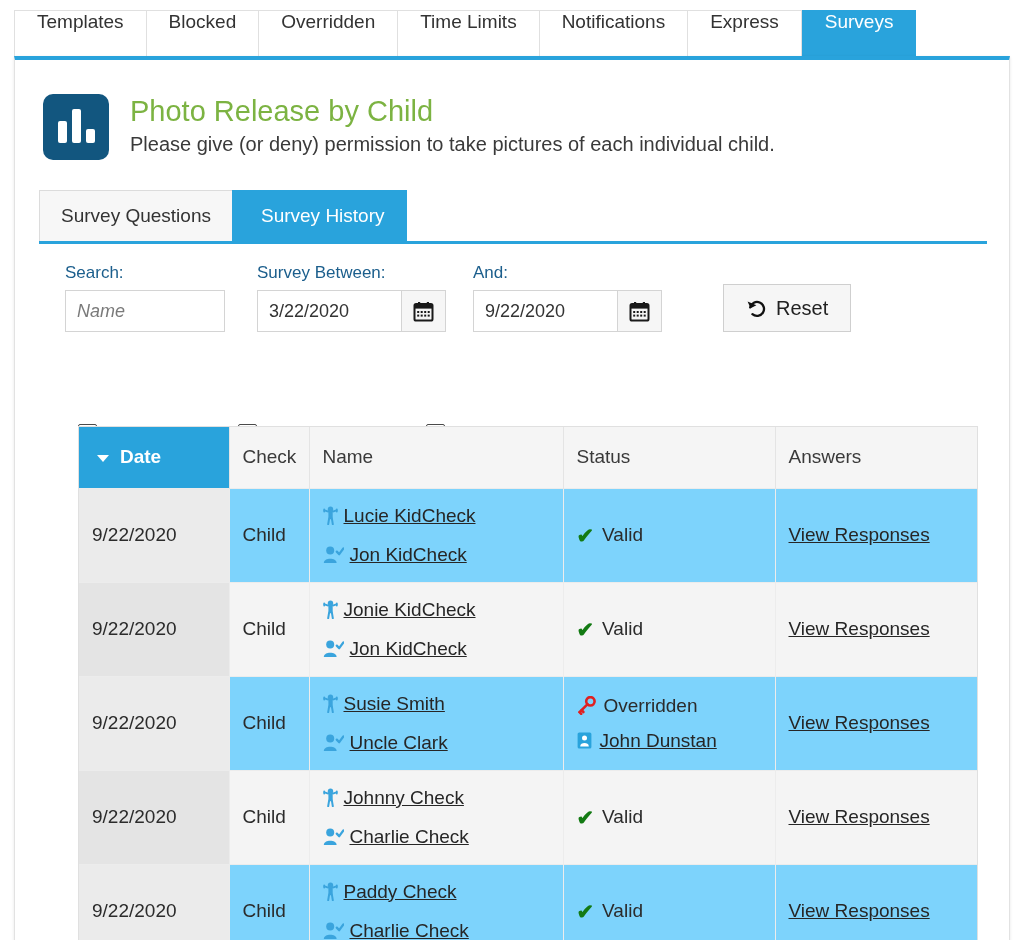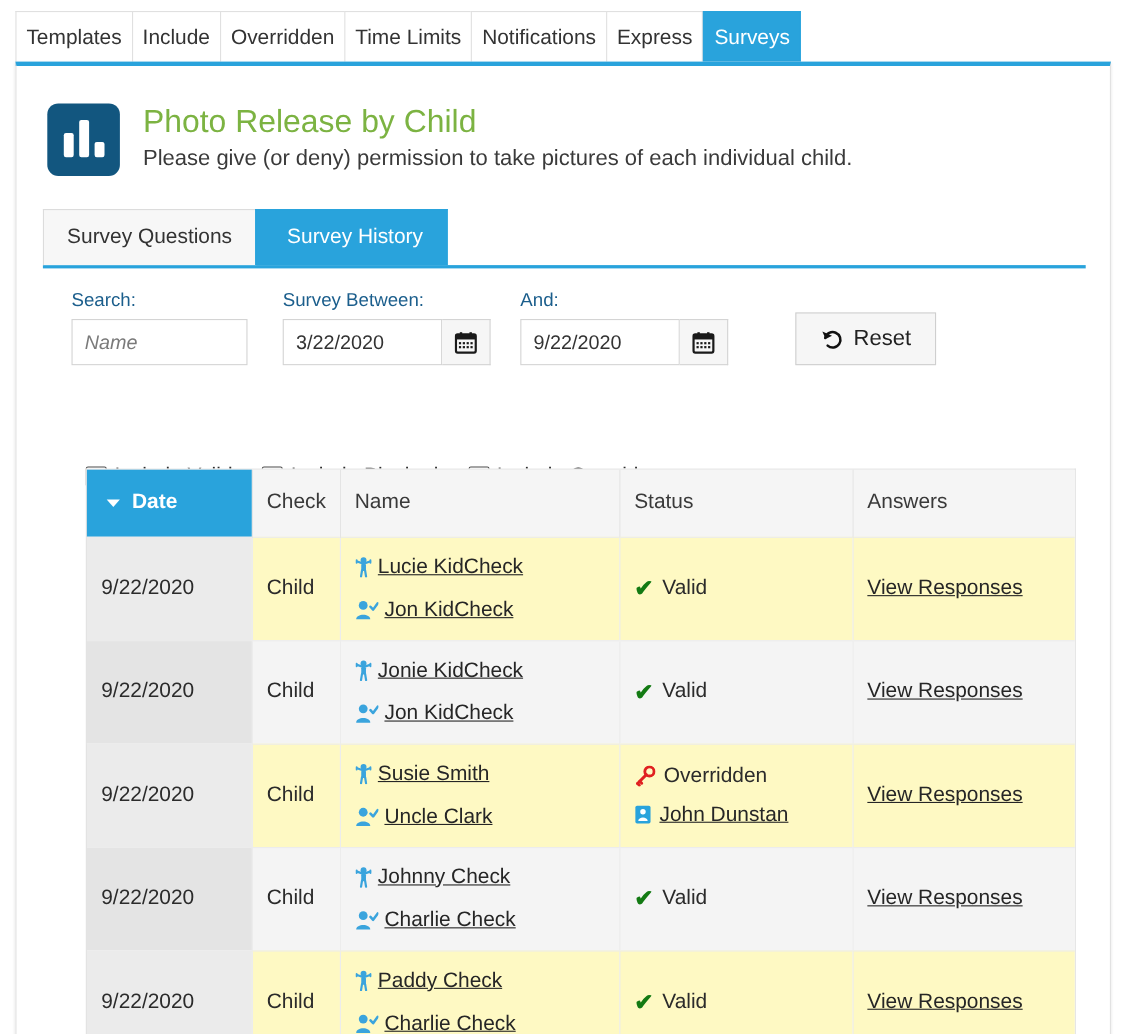--- a/index.html
+++ b/index.html
@@ -20,22 +20,22 @@
   
   .tabstrip {
     position: absolute;
     left: 14px; top: 10px;
     width: 1010px; height: 48px;
     display: flex;
     align-items: flex-end;
   }
   .tab {
     height: 48px;
-    padding: 0 9px;
-    display: flex; align-items: center; justify-content: center;
+    padding: 0 22px;
+    display: flex; align-items: flex-start; justify-content: center;
     font-size: 19px;
     color: #333333;
     background: #ffffff;
     border: 1px solid #e0e0e0;
     border-bottom: none;
     border-right: none;
     white-space: nowrap;
   }
   .tab:first-child { border-left: 1px solid #e0e0e0; }
   .tab.last-plain { border-right: 1px solid #e0e0e0; }
@@ -254,21 +254,21 @@
   td {
     font-size: 19px;
     color: #2b2b2b;
     padding: 14px 13px;
     vertical-align: middle;
     border-top: 1px solid #ececec;
     border-right: 1px solid #ececec;
     height: 94px;
   }
   td:last-child { border-right: none; }
-  tbody tr.odd td { background: #fef9c3; }
+  tbody tr.odd td { background: #7dd3fc; }
   tbody tr.even td { background: #f4f4f4; }
   tbody tr.odd td.c-date { background: #ebebeb; }
   tbody tr.even td.c-date { background: #e4e4e4; }
 
   .c-date { width: 150px; font-size: 19px; }
   .c-type { width: 80px; }
   .c-name { width: 254px; }
   .c-status { width: 212px; }
   .c-ans { width: auto; }
 
@@ -299,21 +299,21 @@
 </head>
 <body>
 
 <div id="root">
 
   <div class="tabstrip">
     <div class="tab">
         <span>Templates</span>
       </div>
     <div class="tab">
-        <span>Include</span>
+        <span>Blocked</span>
       </div>
     <div class="tab">
         <span>Overridden</span>
       </div>
     <div class="tab">
         <span>Time Limits</span>
       </div>
     <div class="tab">
         <span>Notifications</span>
       </div>

